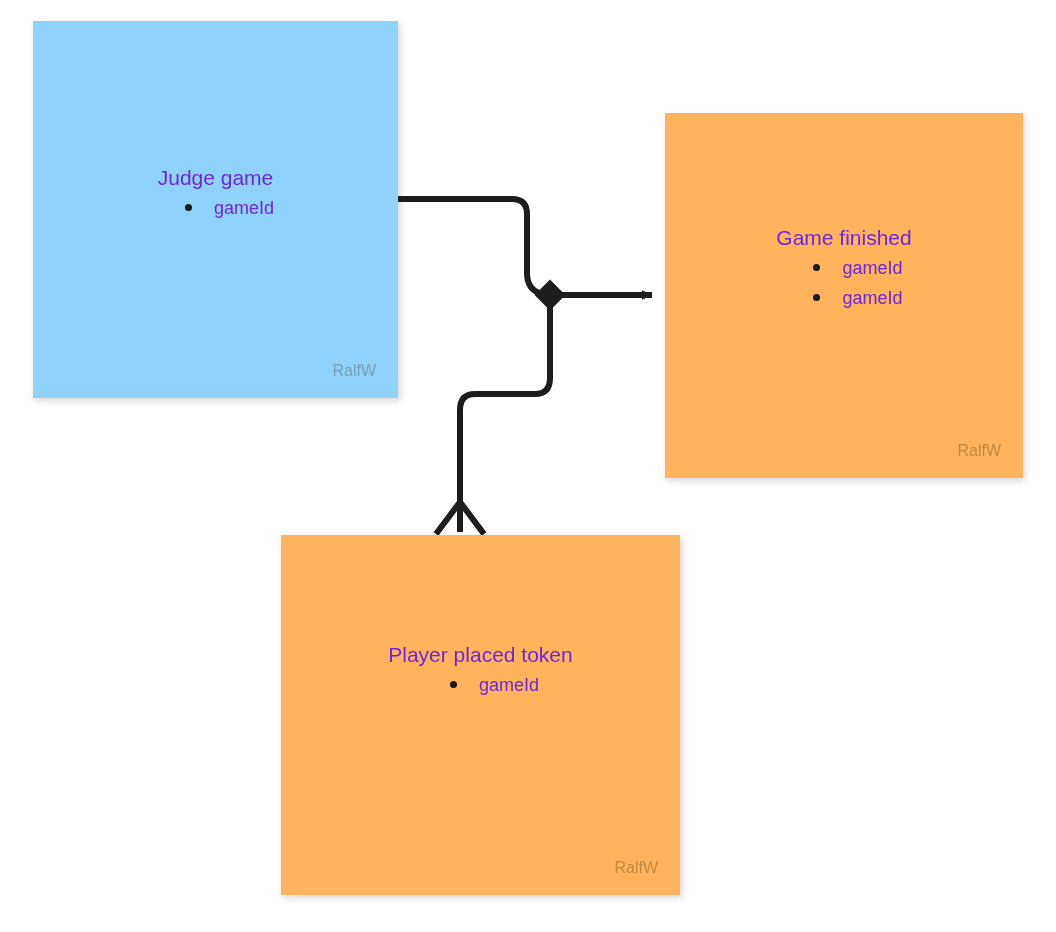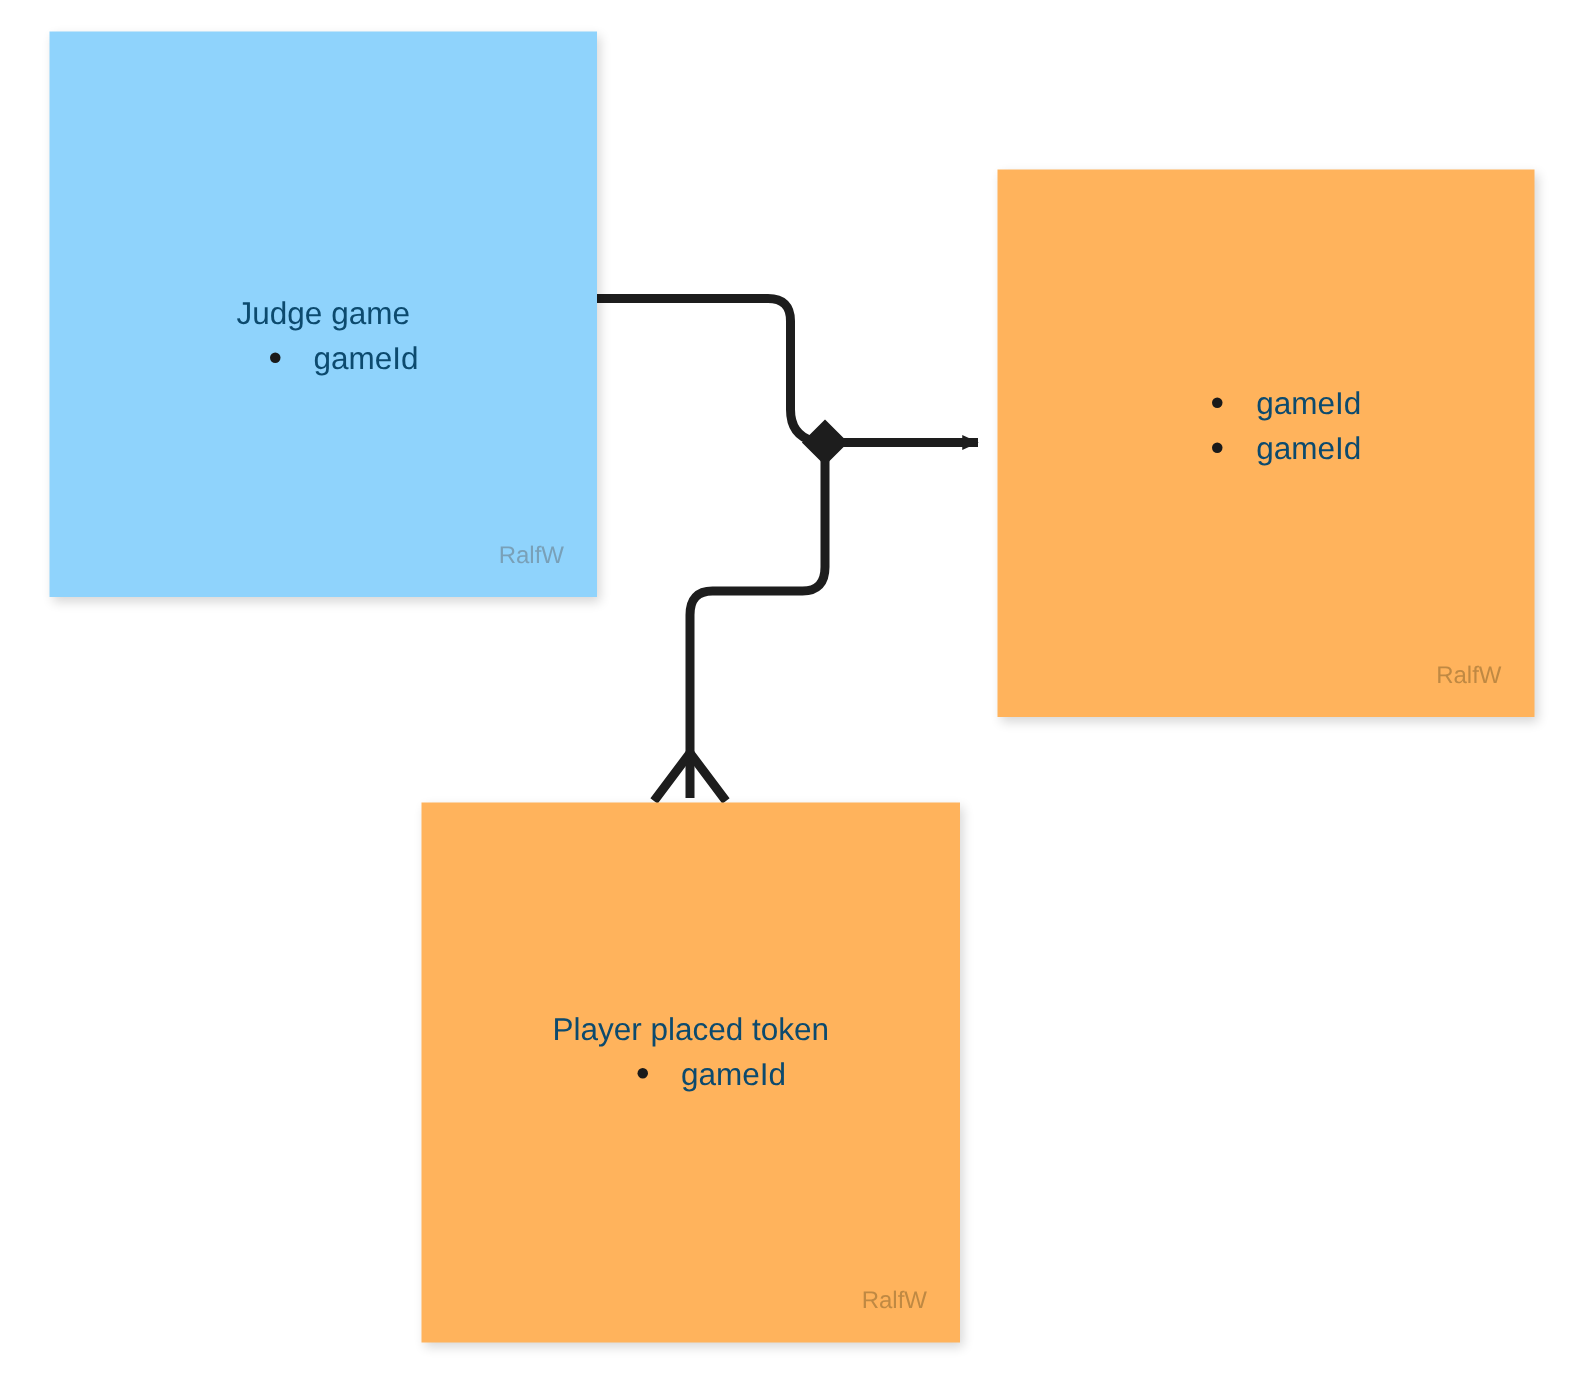--- a/index.html
+++ b/index.html
@@ -23,35 +23,34 @@
     position: absolute;
     box-sizing: border-box;
     box-shadow: 2px 3px 7px rgba(0,0,0,0.16);
     display: block;
   }
   .card-body {
     position: absolute;
     left: 0;
     right: 0;
     text-align: center;
-    color: #0c4a6e;
-    margin-top: 32px;
+    color: #6d28d9;
   }
   .card-title {
     font-size: 21px;
     line-height: 30px;
     white-space: nowrap;
   }
   .bullets {
     margin: 0;
     padding: 0;
     list-style: none;
   }
   .bullets li {
-    font-size: 21px;
+    font-size: 18px;
     line-height: 30px;
     white-space: nowrap;
     padding-left: 28px;
   }
   .bullets li .dot {
     display: inline-block;
     width: 7px;
     height: 7px;
     border-radius: 50%;
     background: #1a1a1a;
@@ -108,29 +107,30 @@
       <div class="card-title">Judge game</div>
       <ul class="bullets">
         <li><span class="dot"></span><span>gameId</span></li>
       </ul>
     </div>
     <div class="author">RalfW</div>
   </div>
 
   <div class="card orange" style="left:665px; top:113px; width:358px; height:365px; background:#FFB35C;">
     <div class="card-body" style="top:110px;">
+      <div class="card-title">Game finished</div>
       <ul class="bullets">
         <li><span class="dot"></span><span>gameId</span></li>
         <li><span class="dot"></span><span>gameId</span></li>
       </ul>
     </div>
     <div class="author">RalfW</div>
   </div>
 
-  <div class="card orange" style="left:281px; top:535px; width:359px; height:360px; background:#FFB35C;">
+  <div class="card orange" style="left:281px; top:535px; width:399px; height:360px; background:#FFB35C;">
     <div class="card-body" style="top:105px;">
       <div class="card-title">Player placed token</div>
       <ul class="bullets">
         <li><span class="dot"></span><span>gameId</span></li>
       </ul>
     </div>
     <div class="author">RalfW</div>
   </div>
 
 </div>

